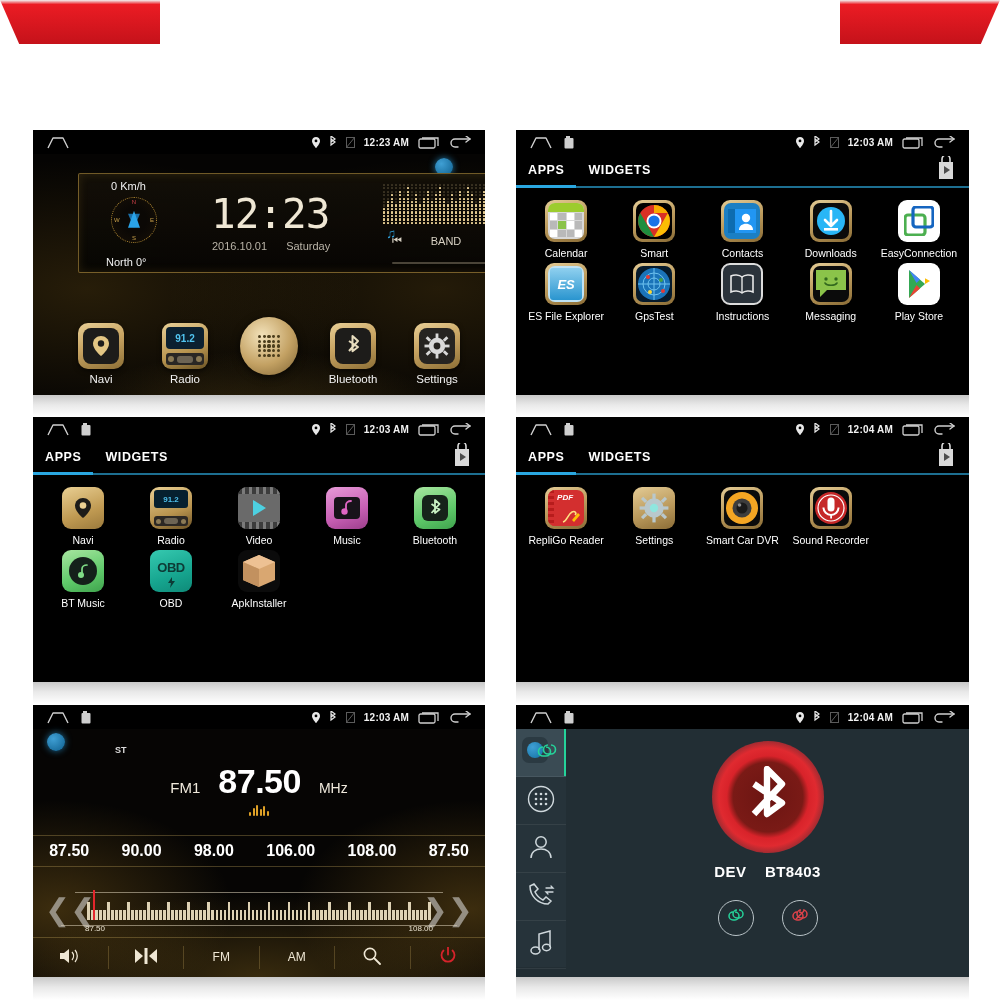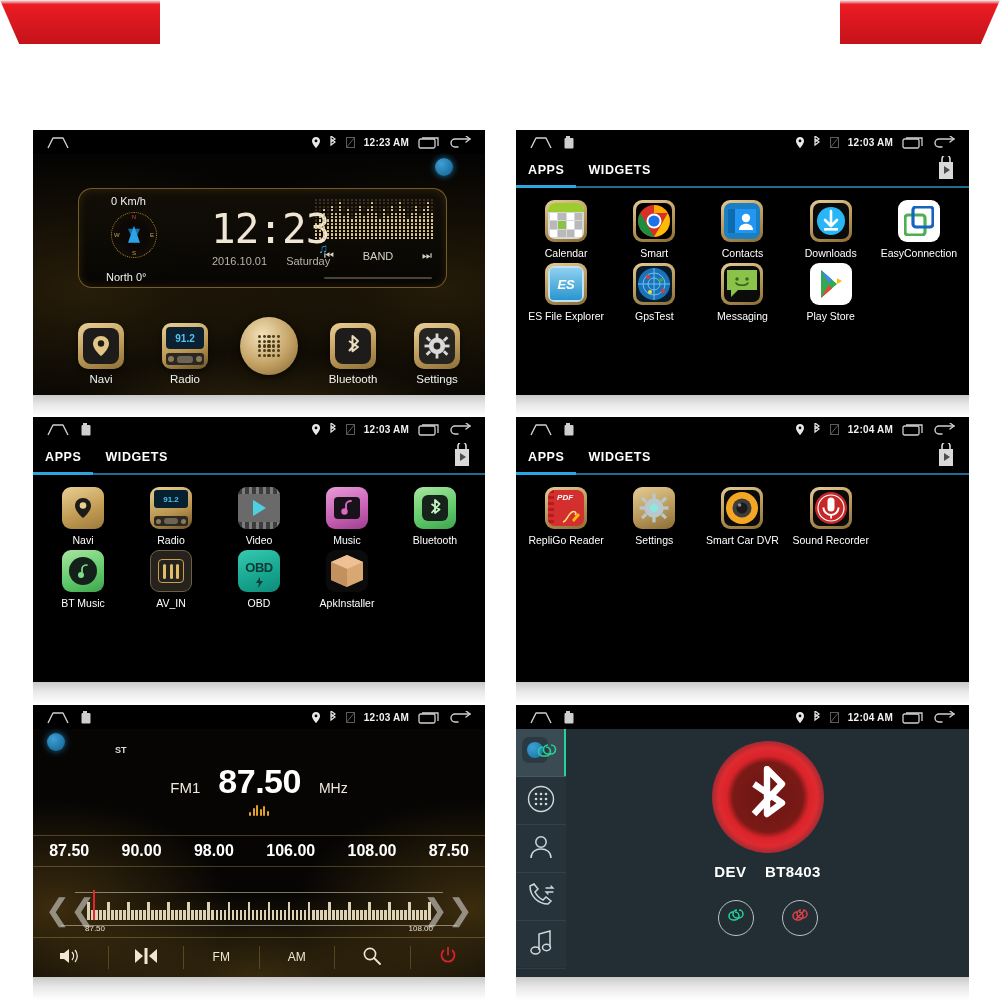--- a/index.html
+++ b/index.html
@@ -49,22 +49,22 @@
   
   #p1 { left:33px; top:130px; width:452px; height:265px;
         background:
           radial-gradient(ellipse 300px 120px at 50% 115%, rgba(196,150,46,.30), rgba(0,0,0,0) 70%),
           radial-gradient(ellipse 420px 200px at 12% 60%, rgba(160,118,30,.22), rgba(0,0,0,0) 65%),
           radial-gradient(ellipse 420px 200px at 90% 60%, rgba(160,118,30,.20), rgba(0,0,0,0) 65%),
           #050403;}
   #p1 .blue-dot { position:absolute; right:32px; top:28px; width:18px;height:18px;
      border-radius:50%; background:radial-gradient(circle at 35% 32%,#3f9fd4,#0e5f8e);
      box-shadow:0 0 7px rgba(38,146,206,.8); }
-  #widget { position:absolute; left:45px; top:58px; width:369px; height:100px;
-     border:1px solid rgba(200,160,70,.55); border-radius:14px;
+  #widget { position:absolute; left:45px; top:43px; width:437px; height:100px;
+     border:1px solid rgba(200,160,70,.55); border-radius:2px;
      background:linear-gradient(180deg,rgba(20,16,8,.92),rgba(6,5,3,.96));
      box-shadow:0 0 10px rgba(180,140,50,.18) inset; }
   .kmh { position:absolute; left:32px; top:6px; color:#f1f1f1; font-size:11px; }
   .northlbl { position:absolute; left:27px; bottom:4px; color:#f1f1f1; font-size:11px; }
   .compass { position:absolute; left:32px; top:23px; width:46px; height:46px; border-radius:50%;
      border:1px dotted rgba(205,160,60,.85);
      background:radial-gradient(circle,#0b0805 40%,#171007 100%); }
   .compass .needle { position:absolute; left:50%; top:50%; transform:translate(-50%,-55%);
      width:0;height:0; border-left:6px solid transparent; border-right:6px solid transparent;
      border-bottom:17px solid #2aa3e8; }
@@ -947,20 +947,29 @@
               <circle cx="11" cy="10" r="2" fill="#e53935"></circle>
               <circle cx="24" cy="13" r="2" fill="#43a047"></circle>
               <circle cx="13" cy="25" r="2" fill="#fdd835"></circle>
               <circle cx="26" cy="24" r="2" fill="#e53935"></circle>
             </svg>
       </div>
         </div>
       <div class="aname">GpsTest</div>
     </div>
 
+    <div class="appcell">
+      <div class="aicon" style="background:#2b333b;border:2px solid #dcdcdc;">
+        <svg width="26" height="22" viewBox="0 0 26 22">
+            <path d="M13 4C10 1.5 5 1.5 2 3v16c3-1.5 8-1.5 11 1 3-2.5 8-2.5 11-1V3c-3-1.5-8-1.5-11 1z" fill="none" stroke="#e6e6e6" stroke-width="1.6"></path>
+            <line x1="13" y1="4" x2="13" y2="20" stroke="#e6e6e6" stroke-width="1.4"></line>
+          </svg>
+      </div>
+      <div class="aname">Instructions</div>
+    </div>
 
     <div class="appcell">
       <div class="aicon gold-frame">
           <div class="inner" style="background:#0b0b0b;">
         <svg width="34" height="32" viewBox="0 0 34 32">
               <path d="M2 2h30v20H13l-7 7v-7H2z" fill="#8bc34a"></path>
               <circle cx="12" cy="11" r="1.7" fill="#33691e"></circle>
               <circle cx="22" cy="11" r="1.7" fill="#33691e"></circle>
               <path d="M11 15c2 3 10 3 12 0" fill="none" stroke="#33691e" stroke-width="1.6" stroke-linecap="round"></path>
             </svg>
@@ -1095,30 +1104,20 @@
         <div style="width:28px;height:28px;border-radius:50%;background:#14201a;display:flex;align-items:center;justify-content:center;">
           <svg width="17" height="17" viewBox="0 0 17 17">
               <path d="M12 2c-3 0-5 2-5 4v6" fill="none" stroke="#7fdc86" stroke-width="1.7" stroke-linecap="round"></path>
               <circle cx="6" cy="12" r="3" fill="#7fdc86"></circle>
             </svg>
         </div>
       </div>
       <div class="aname">BT Music</div>
     </div>
 
-    <div class="appcell">
-      <div class="aicon" style="background:#26231e;border:1px solid #6d5f40;">
-        <div style="width:26px;height:24px;border-radius:4px;border:1.4px solid #c9a14e;display:flex;align-items:center;justify-content:space-evenly;">
-          <i style="width:3px;height:15px;background:#e0bb68;border-radius:2px;"></i>
-          <i style="width:3px;height:15px;background:#e0bb68;border-radius:2px;"></i>
-          <i style="width:3px;height:15px;background:#e0bb68;border-radius:2px;"></i>
-        </div>
-      </div>
-      <div class="aname">AV_IN</div>
-    </div>
 
     <div class="appcell">
       <div class="aicon" style="background:linear-gradient(160deg,#36c9b0,#16a58f 60%,#0f8a78);">
         <span style="color:#0d3b36;font-size:13px;font-weight:bold;letter-spacing:-.5px;position:relative;top:-4px;">OBD</span>
         <svg style="position:absolute;bottom:4px;" width="9" height="11" viewBox="0 0 9 11">
             <path d="M5 0L1 6h3l-1 5 5-7H5z" fill="#0d3b36"></path>
           </svg>
       </div>
       <div class="aname">OBD</div>
     </div>

